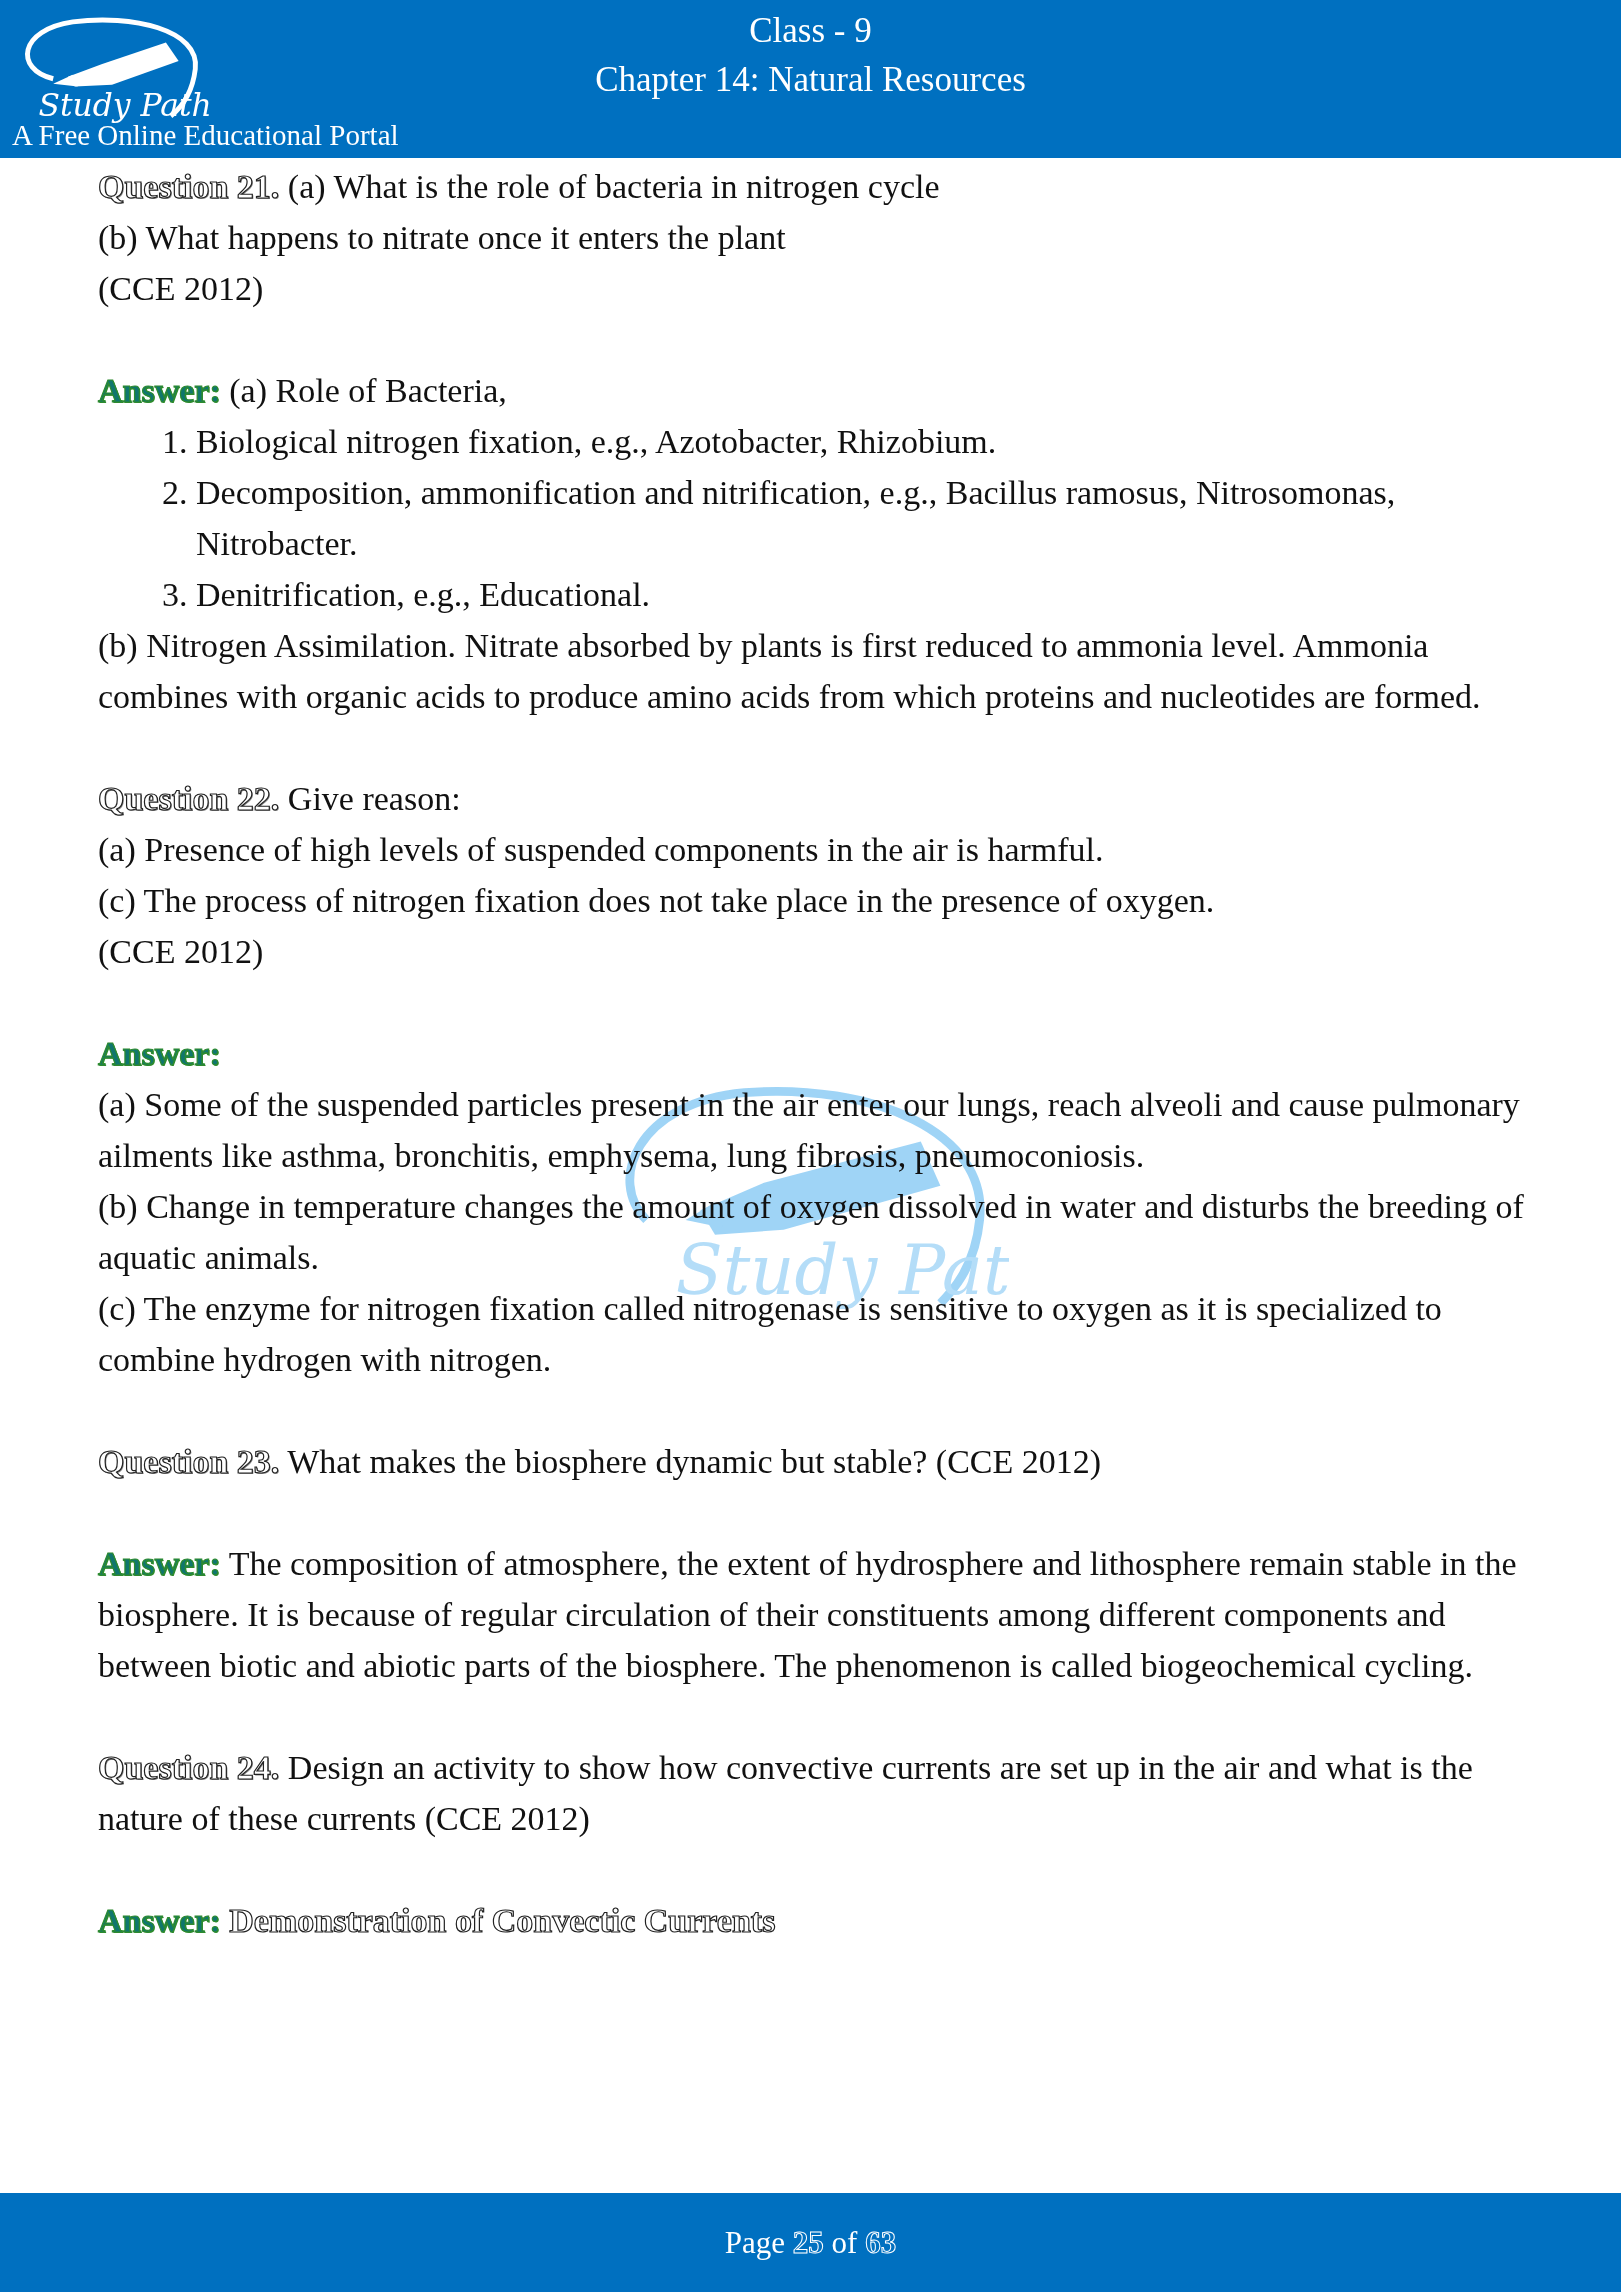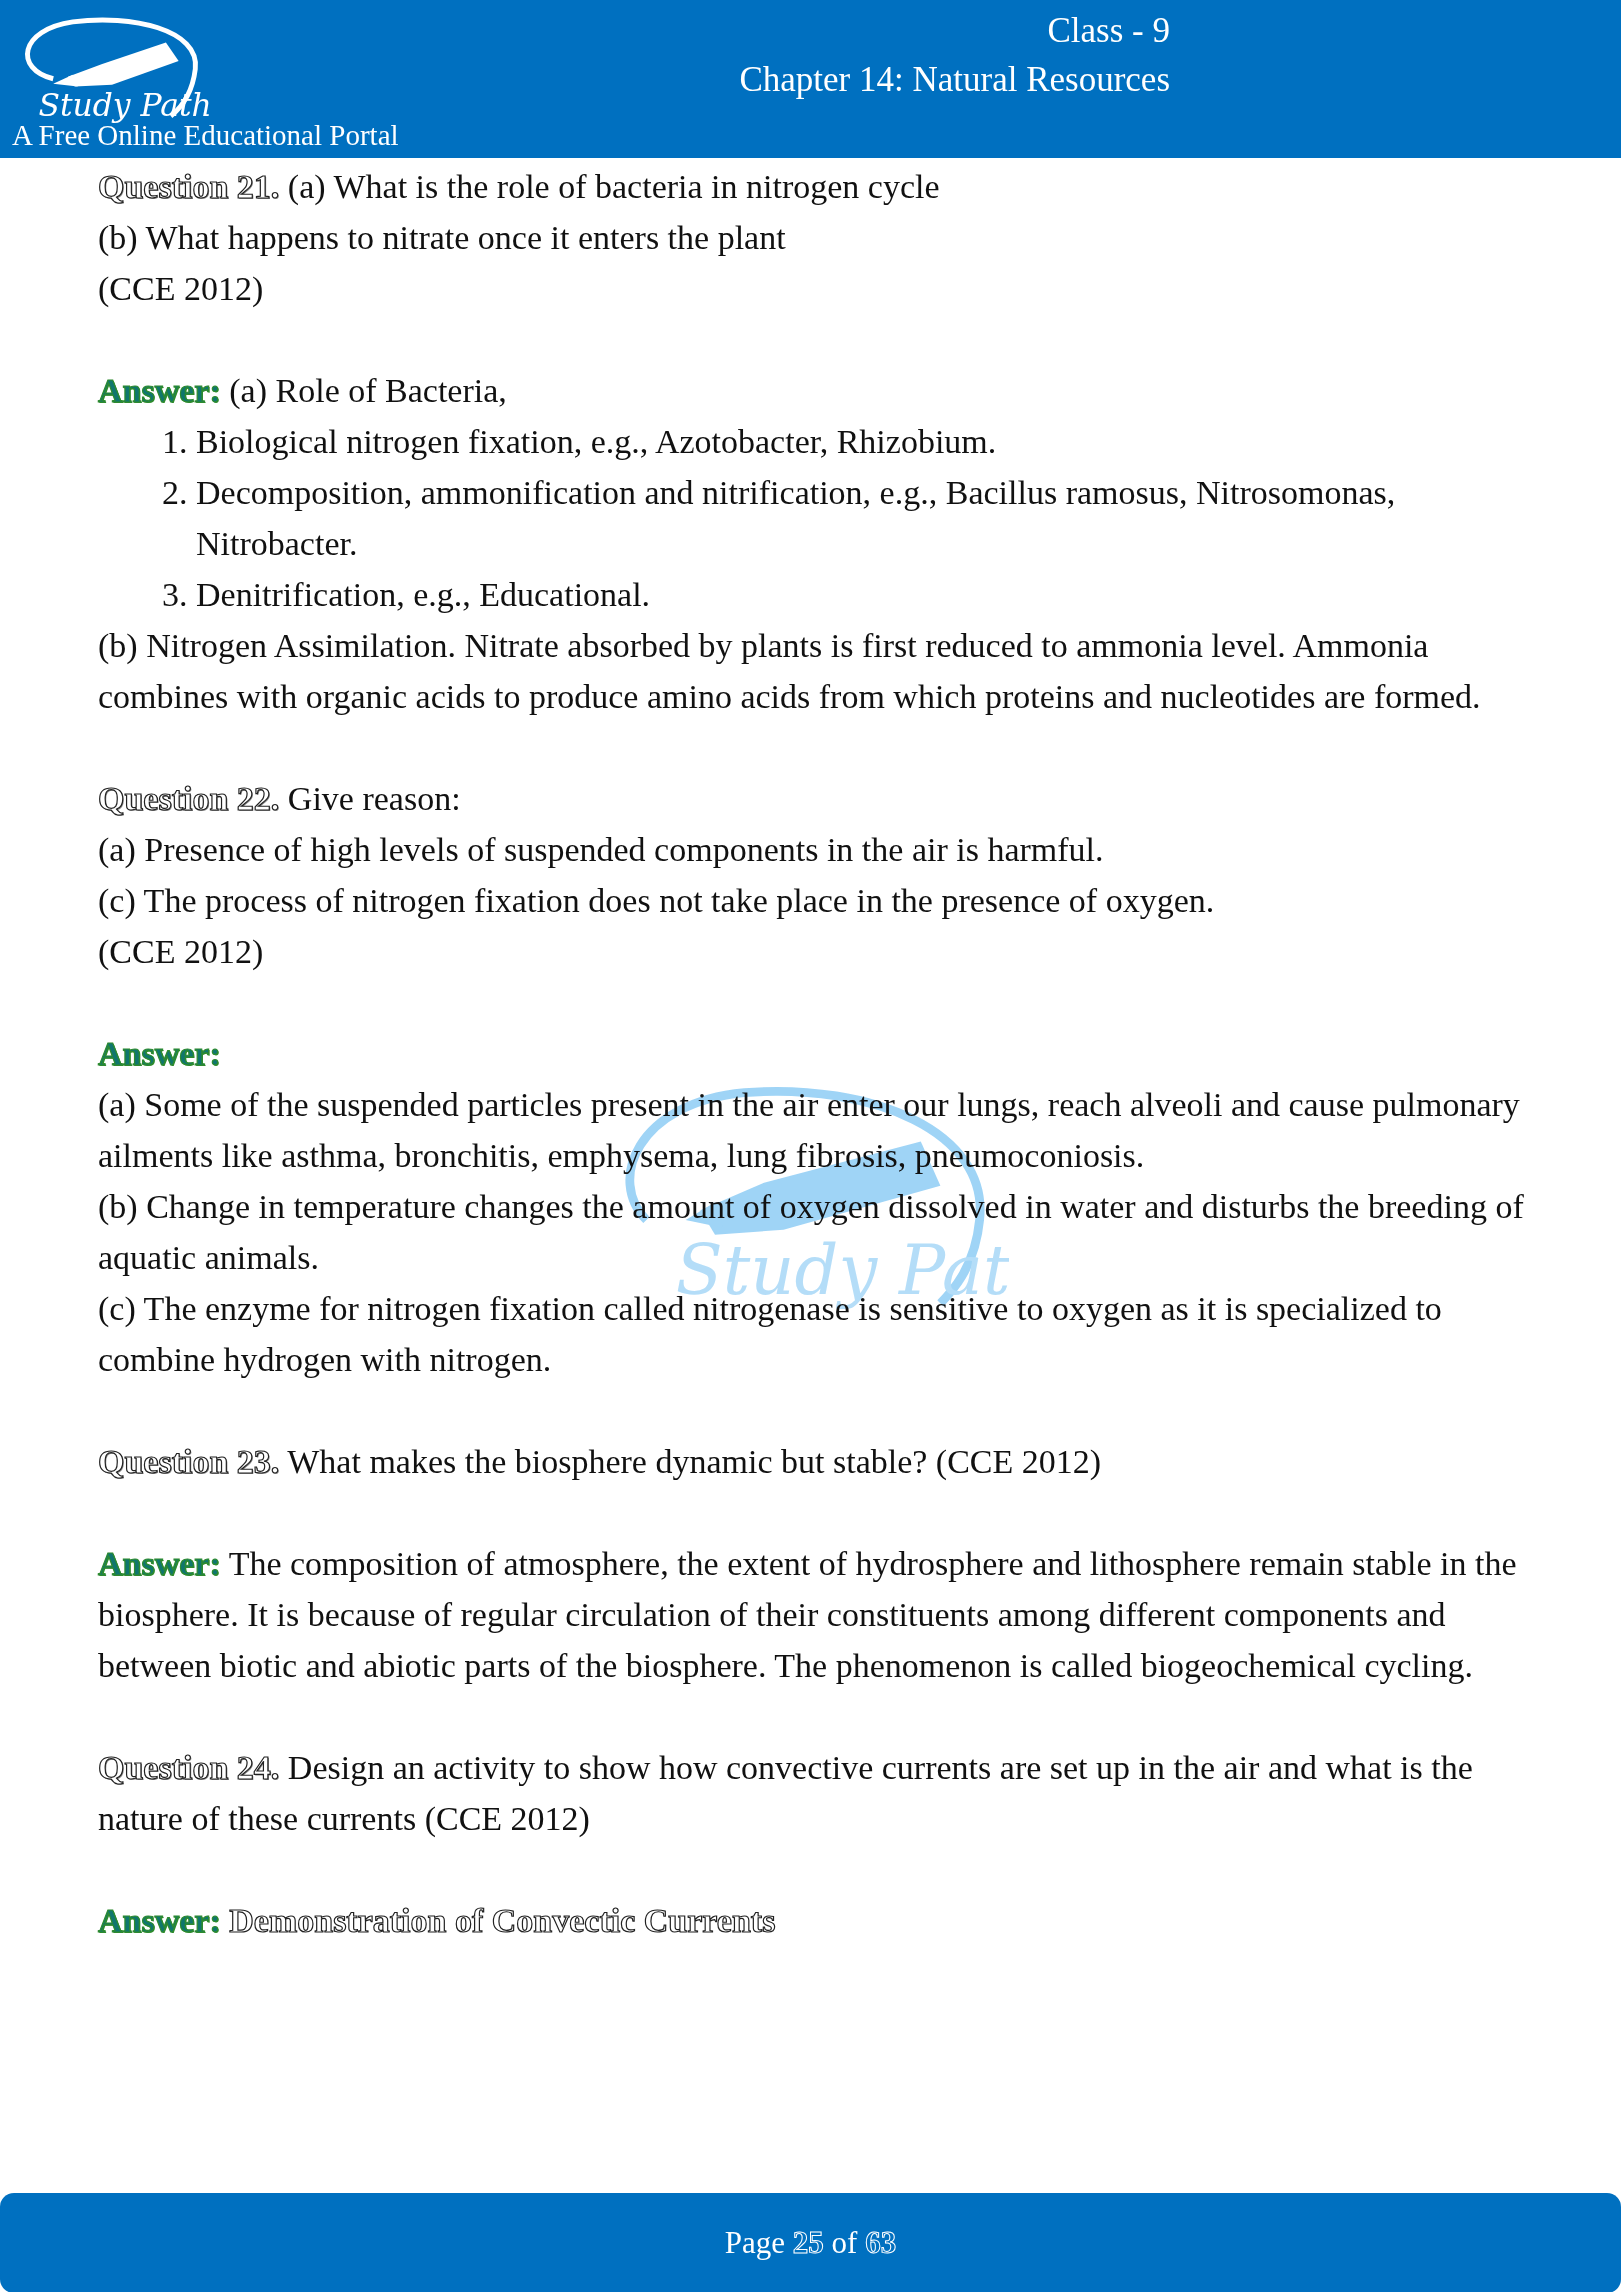--- a/index.html
+++ b/index.html
@@ -6,32 +6,32 @@
   body {
     width:1621px; height:2293px; position:relative; overflow:hidden;
     background:#ffffff; color:#111;
     font-family:"Liberation Serif","DejaVu Serif",serif;
   }
   .header {
     position:absolute; left:0; top:0; width:1621px; height:158px;
     background:#0070C0; color:#fff;
   }
   .header .title-block {
-    position:absolute; left:451px; width:719px; top:0; text-align:right;
+    position:absolute; left:451px; width:719px; top:0; text-align:center;
     font-size:35px; line-height:49px; padding-top:5.9px;
   }
   .logo { position:absolute; left:13.7px; top:9.8px; width:196px; height:113px; }
   .tagline {
     position:absolute; left:12px; top:119px; font-size:29px; color:#fff;
     white-space:nowrap;
   }
   .footer {
     position:absolute; left:0; top:2193px; width:1621px; height:100px;
     background:#0070C0; color:#fff; text-align:center;
-    font-size:31px; line-height:100px;border-radius:14px;
+    font-size:31px; line-height:100px;
   }
   .footer .num { font-weight:bold; -webkit-text-stroke:1px #fff; color:#0070C0; }
 
   .watermark { position:absolute; left:617px; top:1073px; width:392px; height:245px; opacity:0.85; pointer-events:none; }
 
   .content {
     position:absolute; left:98px; top:161px; width:1431px;
     font-size:34px; line-height:51px; color:#111;
   }
   .content p { margin:0; }

